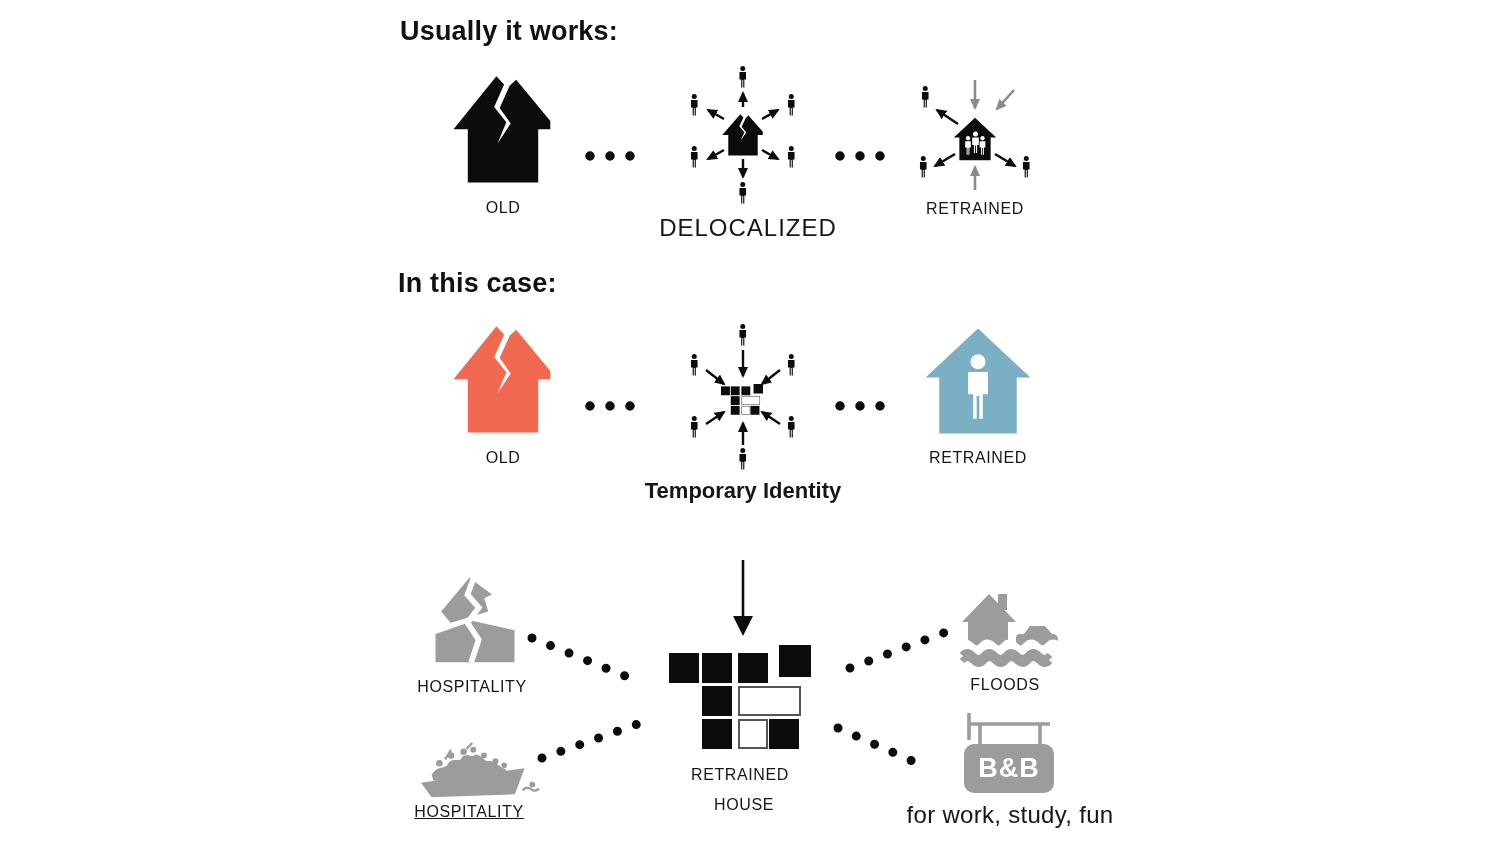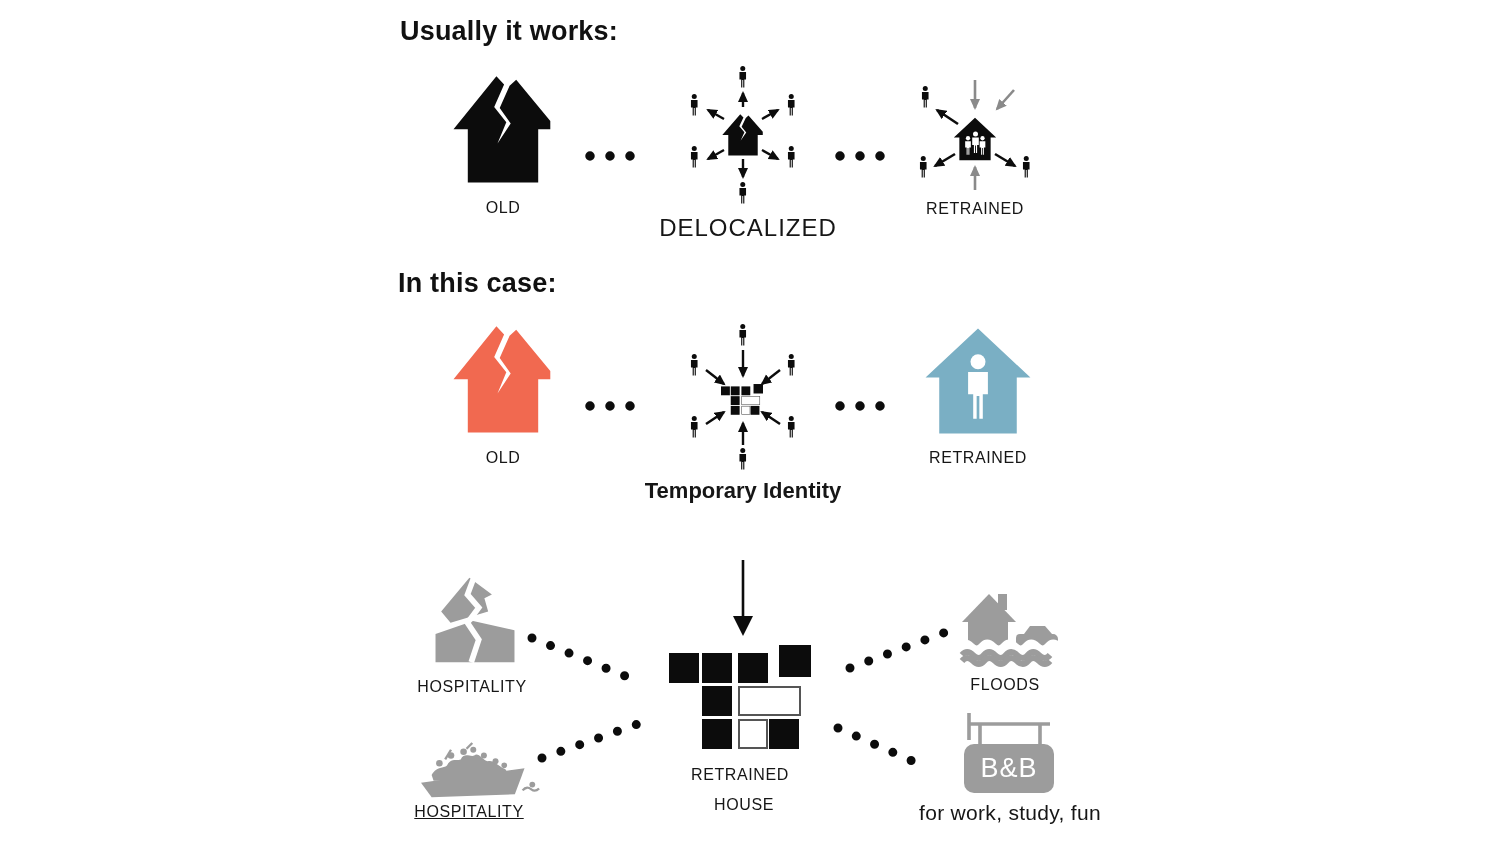--- a/index.html
+++ b/index.html
@@ -8,21 +8,21 @@
   html,body{margin:0;padding:0;background:#fff;}
   #canvas{position:relative;width:1314px;height:854px;background:#fff;overflow:hidden;
           font-family:"Liberation Sans",sans-serif;color:var(--text);}
   .abs{position:absolute;}
   .lbl{font-size:16px;letter-spacing:.6px;text-align:center;color:var(--text);white-space:nowrap;}
   .title{font-size:27px;font-weight:bold;letter-spacing:.2px;color:#111;white-space:nowrap;}
   .cap1{font-size:21px;letter-spacing:.4px;line-height:24px;}
   .cap3{font-size:22px;font-weight:bold;line-height:27px;}
   .caption{text-align:center;}
   .sign{background:var(--gray);color:#fff;border-radius:10px;display:flex;align-items:center;justify-content:center;
-        font-size:27px;letter-spacing:1px;}
+        font-size:27px;letter-spacing:1px;font-weight:bold;}
   svg{display:block;overflow:visible;}
 </style>
 </head>
 <body>
 
 <svg width="0" height="0" style="position:absolute">
   <defs>
     <symbol id="person" viewBox="0 0 10 22">
       <circle cx="5" cy="2.6" r="2.5"></circle>
       <path d="M1.7,6 H8.3 V13.4 H6.6 V21.6 H5.45 V14 H4.55 V21.6 H3.4 V13.4 H1.7 Z"></path>
@@ -239,15 +239,15 @@
     <svg class="abs" style="left:0;top:0;" width="96" height="36">
       <g style="stroke:var(--gray);fill:none" stroke-width="3.6">
         <line x1="7" y1="3" x2="7" y2="30"></line>
         <line x1="7" y1="14" x2="88" y2="14"></line>
         <line x1="18" y1="14" x2="18" y2="35"></line>
         <line x1="78" y1="14" x2="78" y2="35"></line>
       </g>
     </svg>
     <div class="abs sign" style="left:2px;top:34px;width:90px;height:49px;">B&amp;B</div>
   </div>
-  <div class="abs lbl" style="left:900px;top:801px;width:220px;font-size:21px;letter-spacing:.3px;">for work, study, fun</div>
+  <div class="abs lbl" style="left:900px;top:801px;width:220px;font-size:24px;letter-spacing:.3px;">for work, study, fun</div>
 
 </div>
 
 </body></html>

